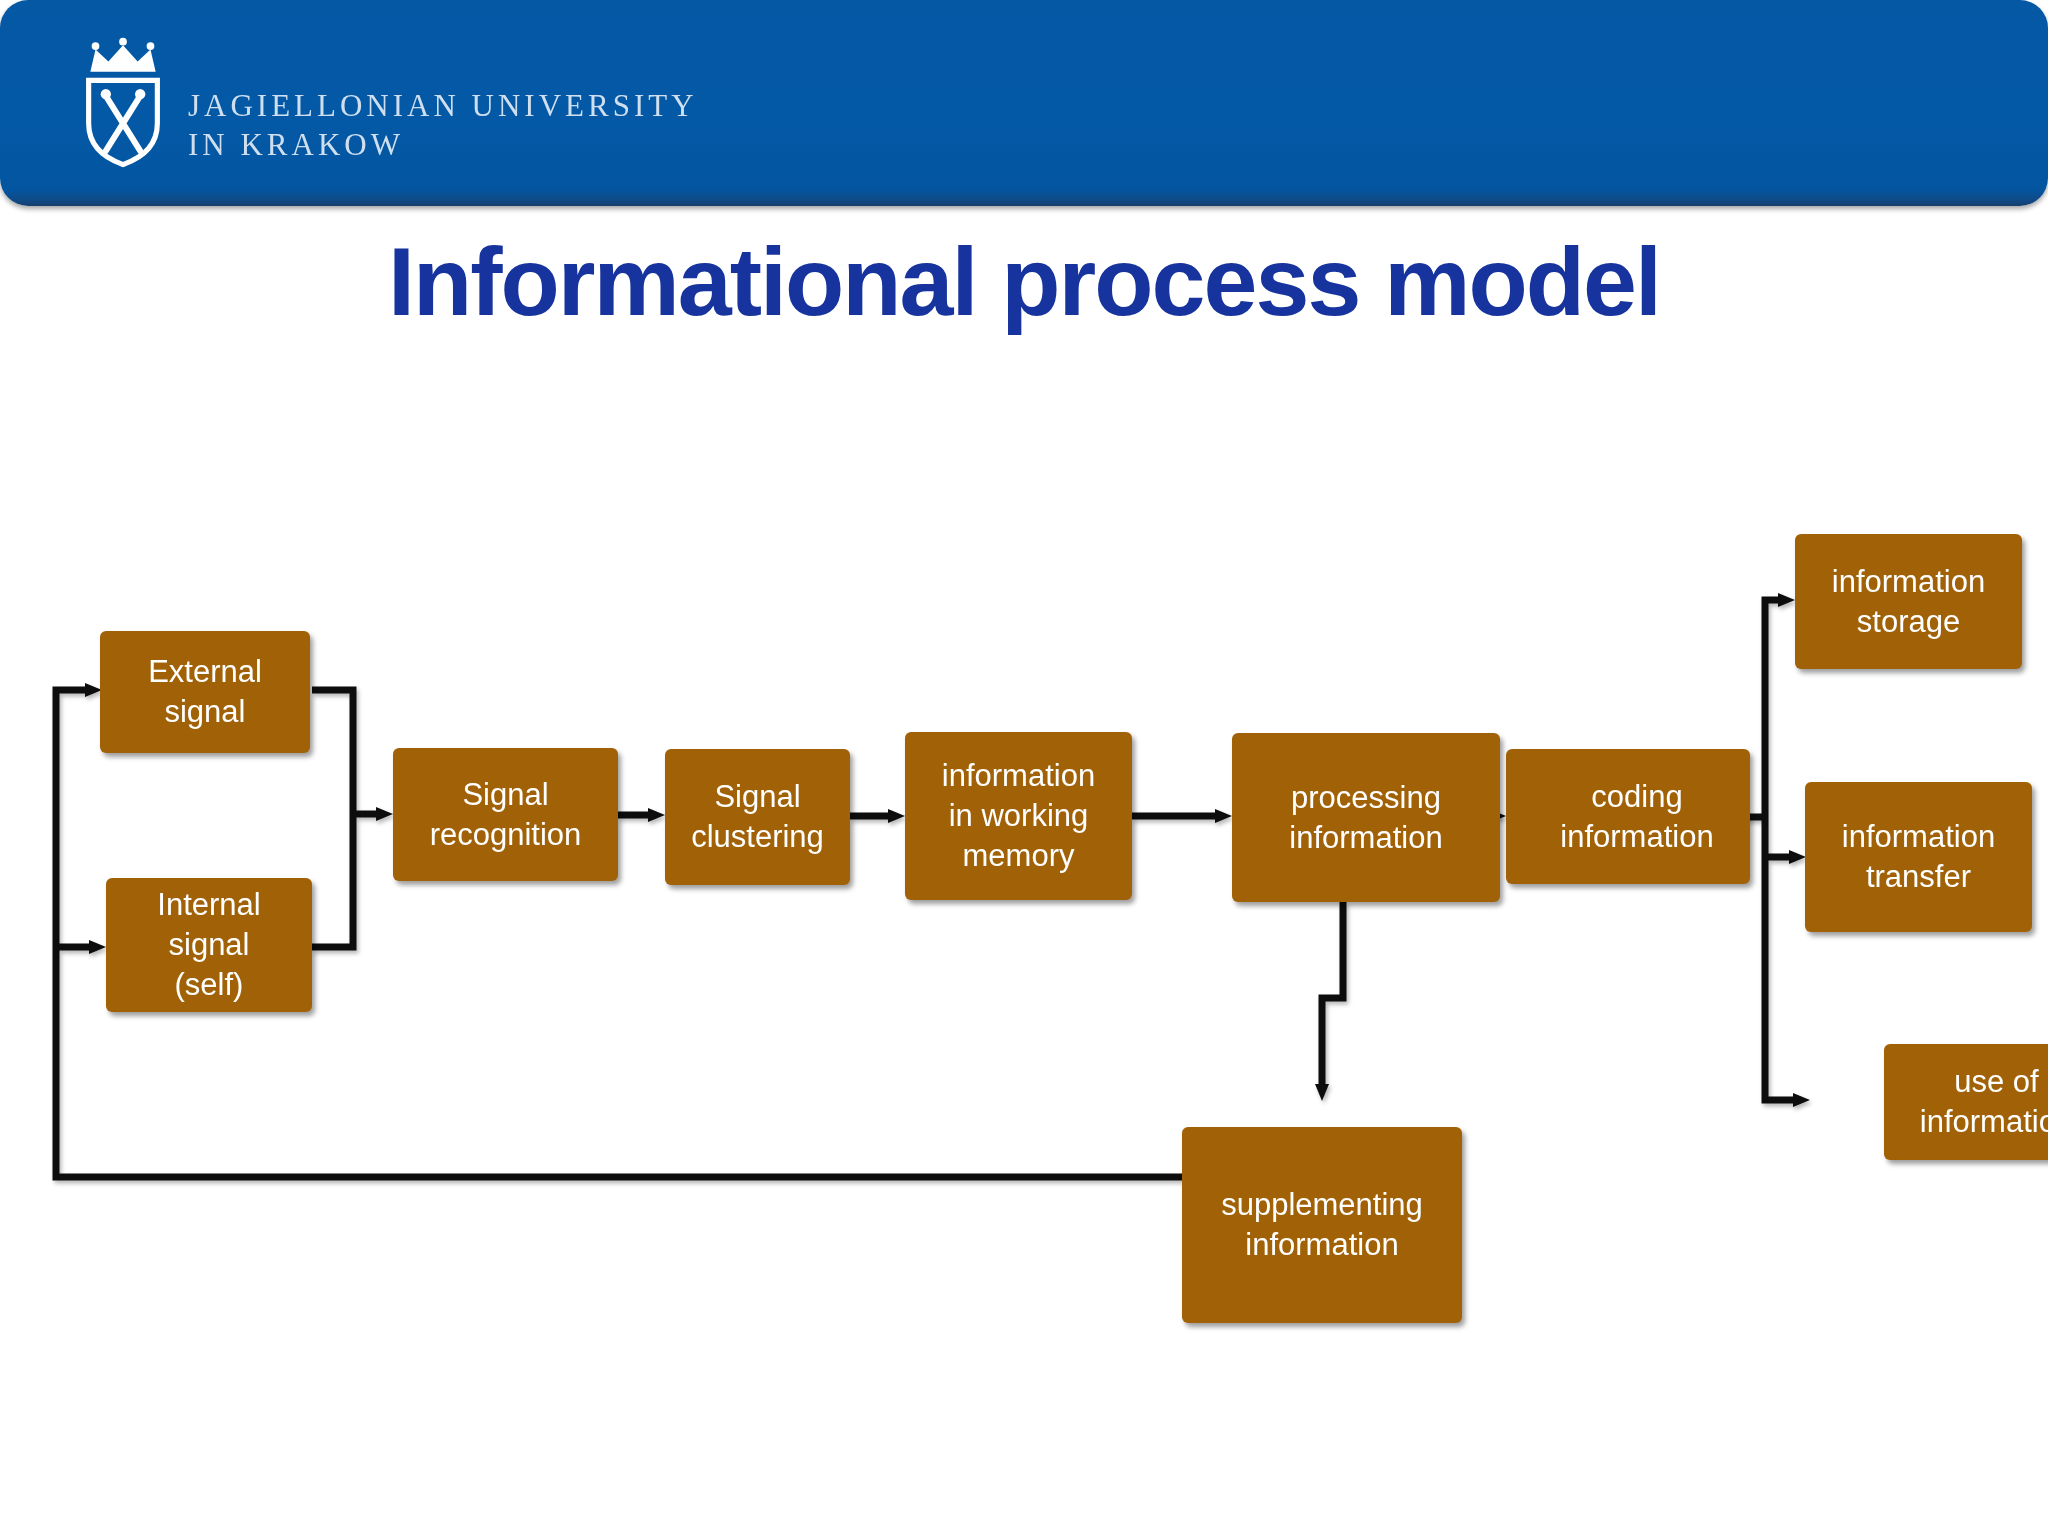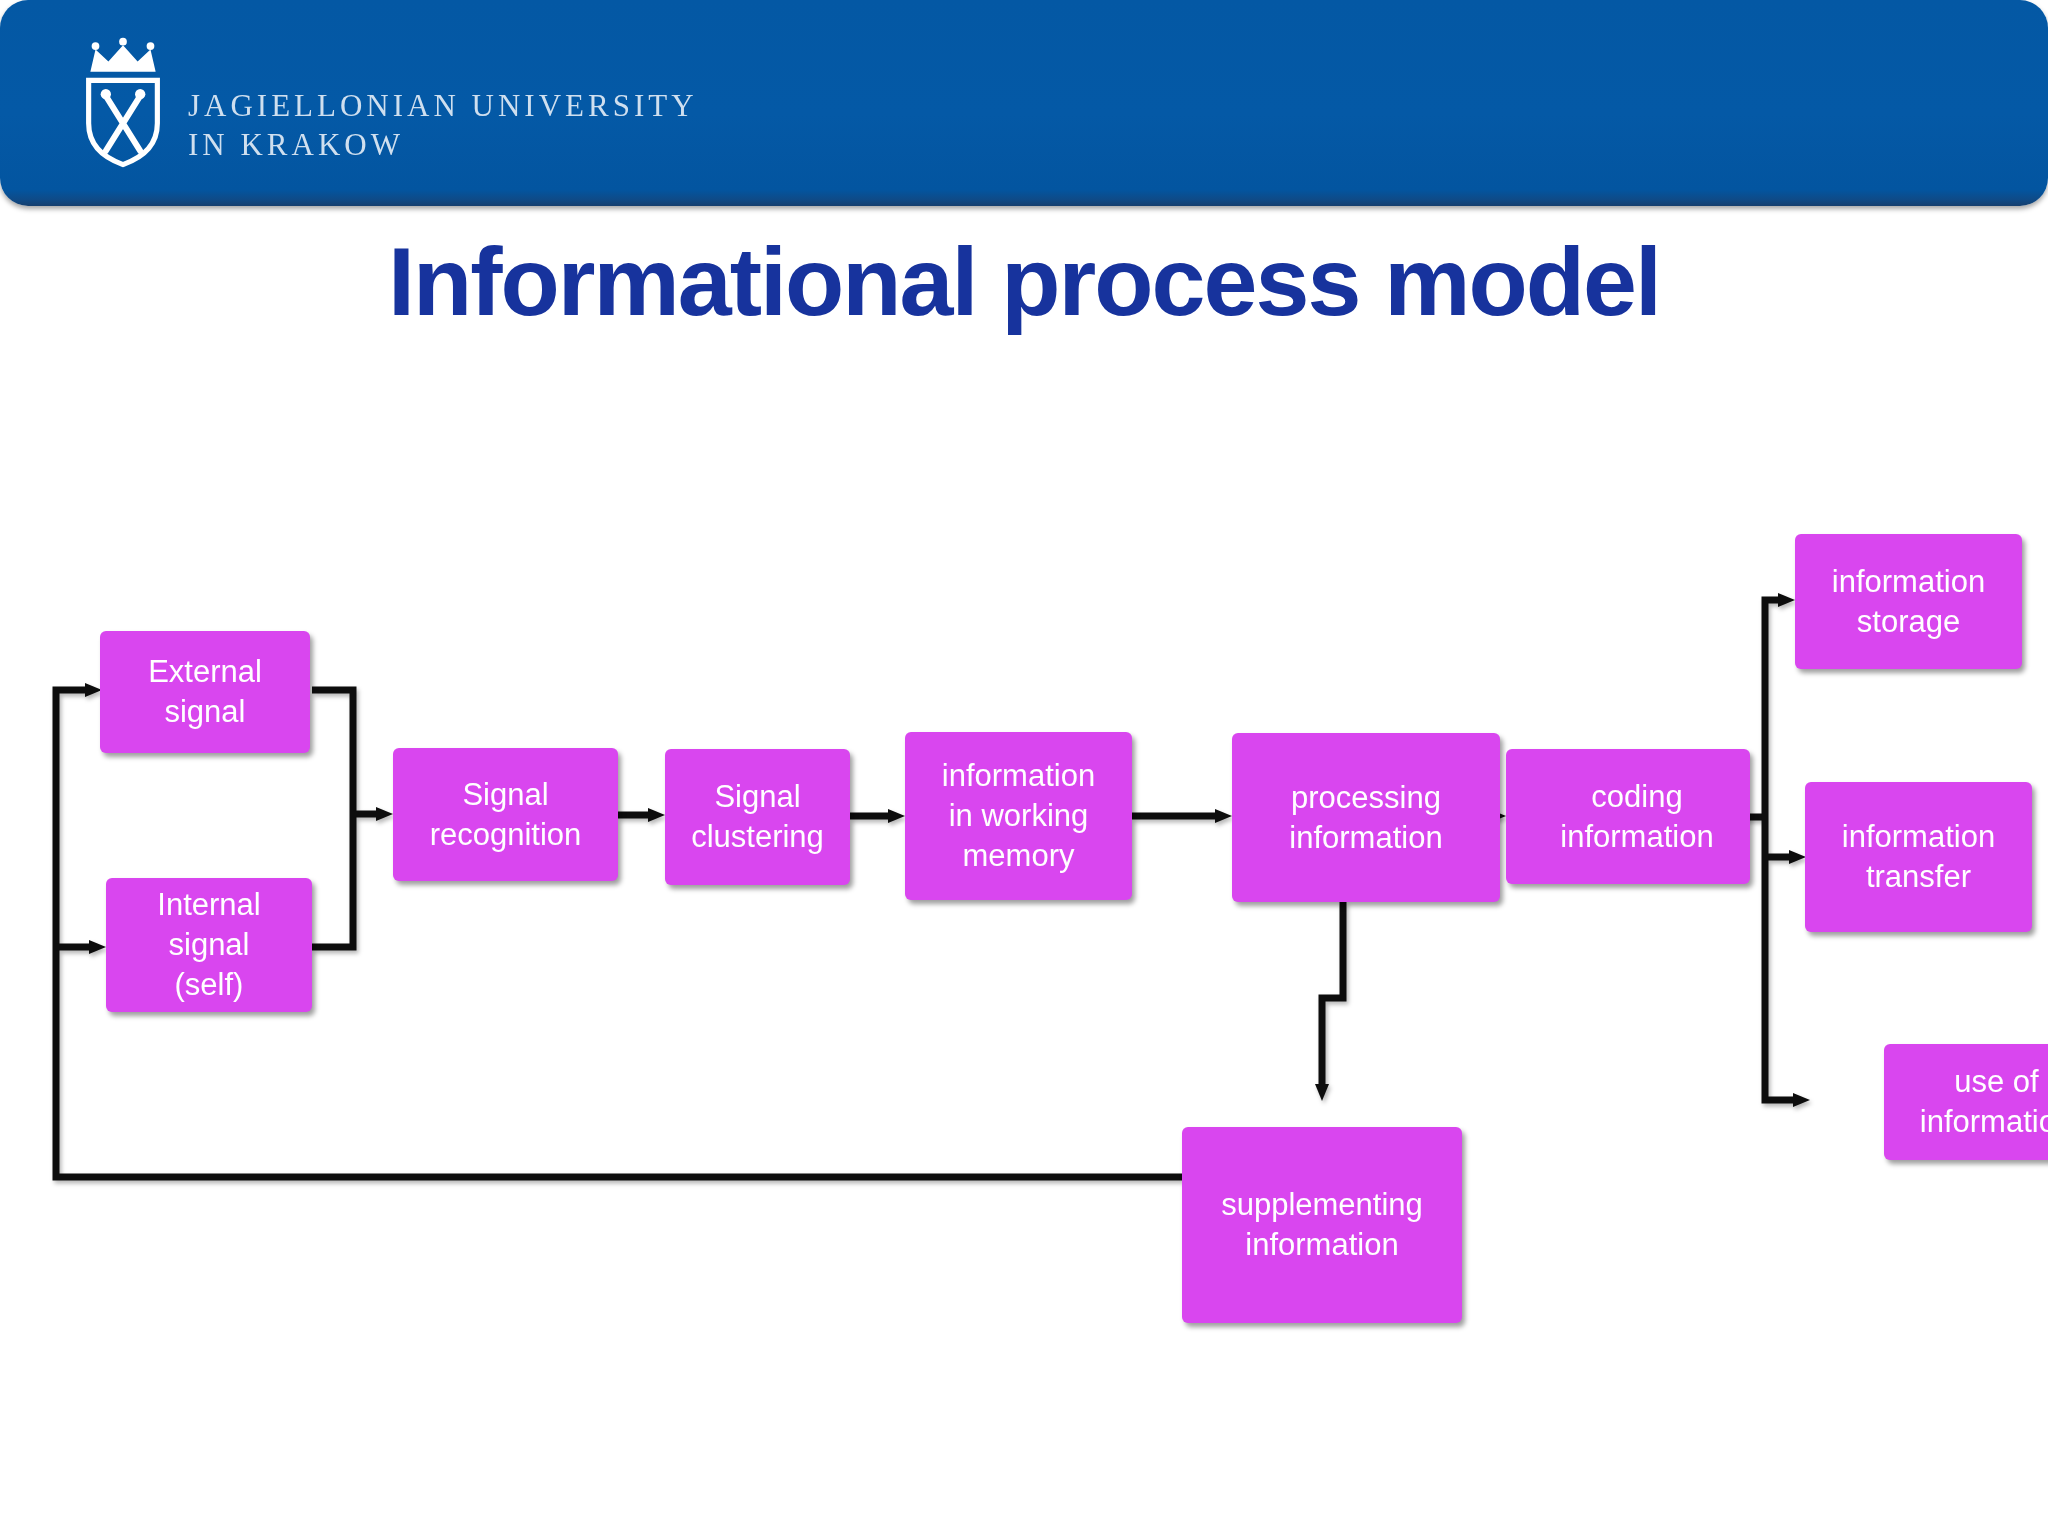--- a/index.html
+++ b/index.html
@@ -23,21 +23,21 @@
   
   .title{
     position:absolute;left:0;top:232px;width:2048px;margin:0;
     text-align:center;color:#17339d;font-weight:bold;
     font-size:97px;letter-spacing:-2px;line-height:100px;
   }
   
   .diagram{position:absolute;left:0;top:0;width:2048px;height:1536px;}
   .connectors{position:absolute;left:0;top:0;filter:drop-shadow(2px 3px 2px rgba(0,0,0,0.28));}
   .node{
-    position:absolute;background:#d946ef;color:#ffffff;border-radius:6px;
+    position:absolute;background:#a16207;color:#ffffff;border-radius:6px;
     display:flex;align-items:center;justify-content:center;text-align:center;
     font-size:31px;line-height:40px;white-space:pre-line;
     box-shadow:3px 4px 5px rgba(0,0,0,0.38);
   }
   
   .n-external      {left:100px; top:631px; width:210px;height:122px;}
   .n-internal      {left:106px; top:878px; width:206px;height:134px;}
   .n-recognition   {left:393px; top:748px; width:225px;height:133px;}
   .n-clustering    {left:665px; top:749px; width:185px;height:136px;}
   .n-memory        {left:905px; top:732px; width:227px;height:168px;}

